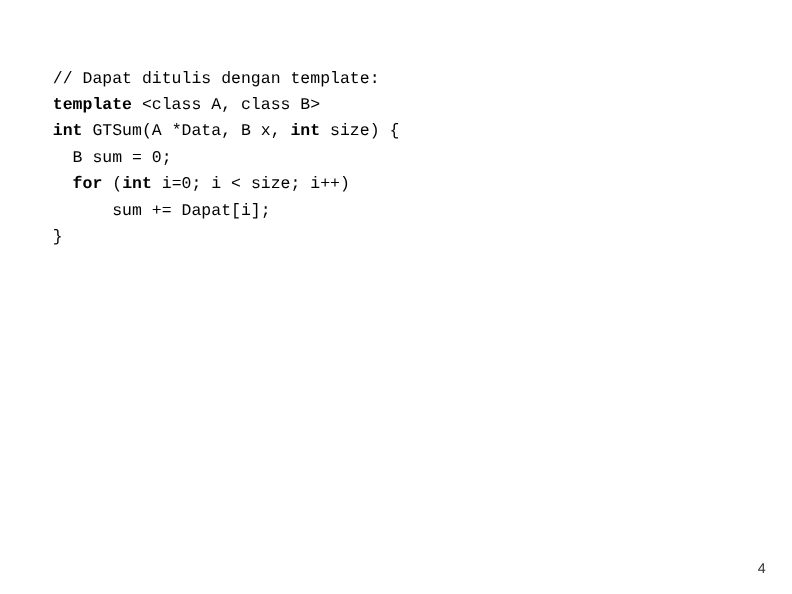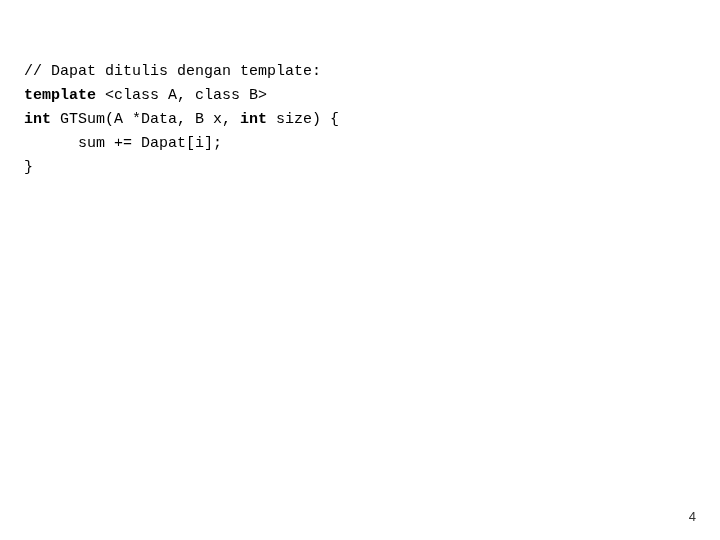--- a/index.html
+++ b/index.html
@@ -13,21 +13,21 @@
       height: 540px;
       background-color: #ffffff;
       font-family: 'Courier New', Courier, monospace;
       position: relative;
       overflow: hidden;
     }
 
     .code-container {
       position: absolute;
       top: 60px;
-      left: 24px;
+      left: 48px;
       font-size: 15px;
       line-height: 1.6;
       color: #000000;
     }
 
     .code-line {
       display: block;
       white-space: pre;
     }
 
@@ -52,21 +52,23 @@
 <body>
 
 <div class="code-container">
 
   <span class="code-line comment">// Dapat ditulis dengan template:</span>
 
   <span class="code-line"><span class="keyword">template</span> &lt;class A, class B&gt;</span>
 
   <span class="code-line"><span class="keyword">int</span> GTSum(A *Data, B x, <span class="keyword">int</span> size) {</span>
 
+  <span class="code-line">  B sum = 0;</span>
 
+  <span class="code-line">  <span class="keyword">for</span> (<span class="keyword">int</span> i=0; i &lt; size; i++)</span>
 
   <span class="code-line">      sum += Dapat[i];</span>
 
 
   <span class="code-line">}</span>
 
 </div>
 
 <div class="page-number">4</div>
 

